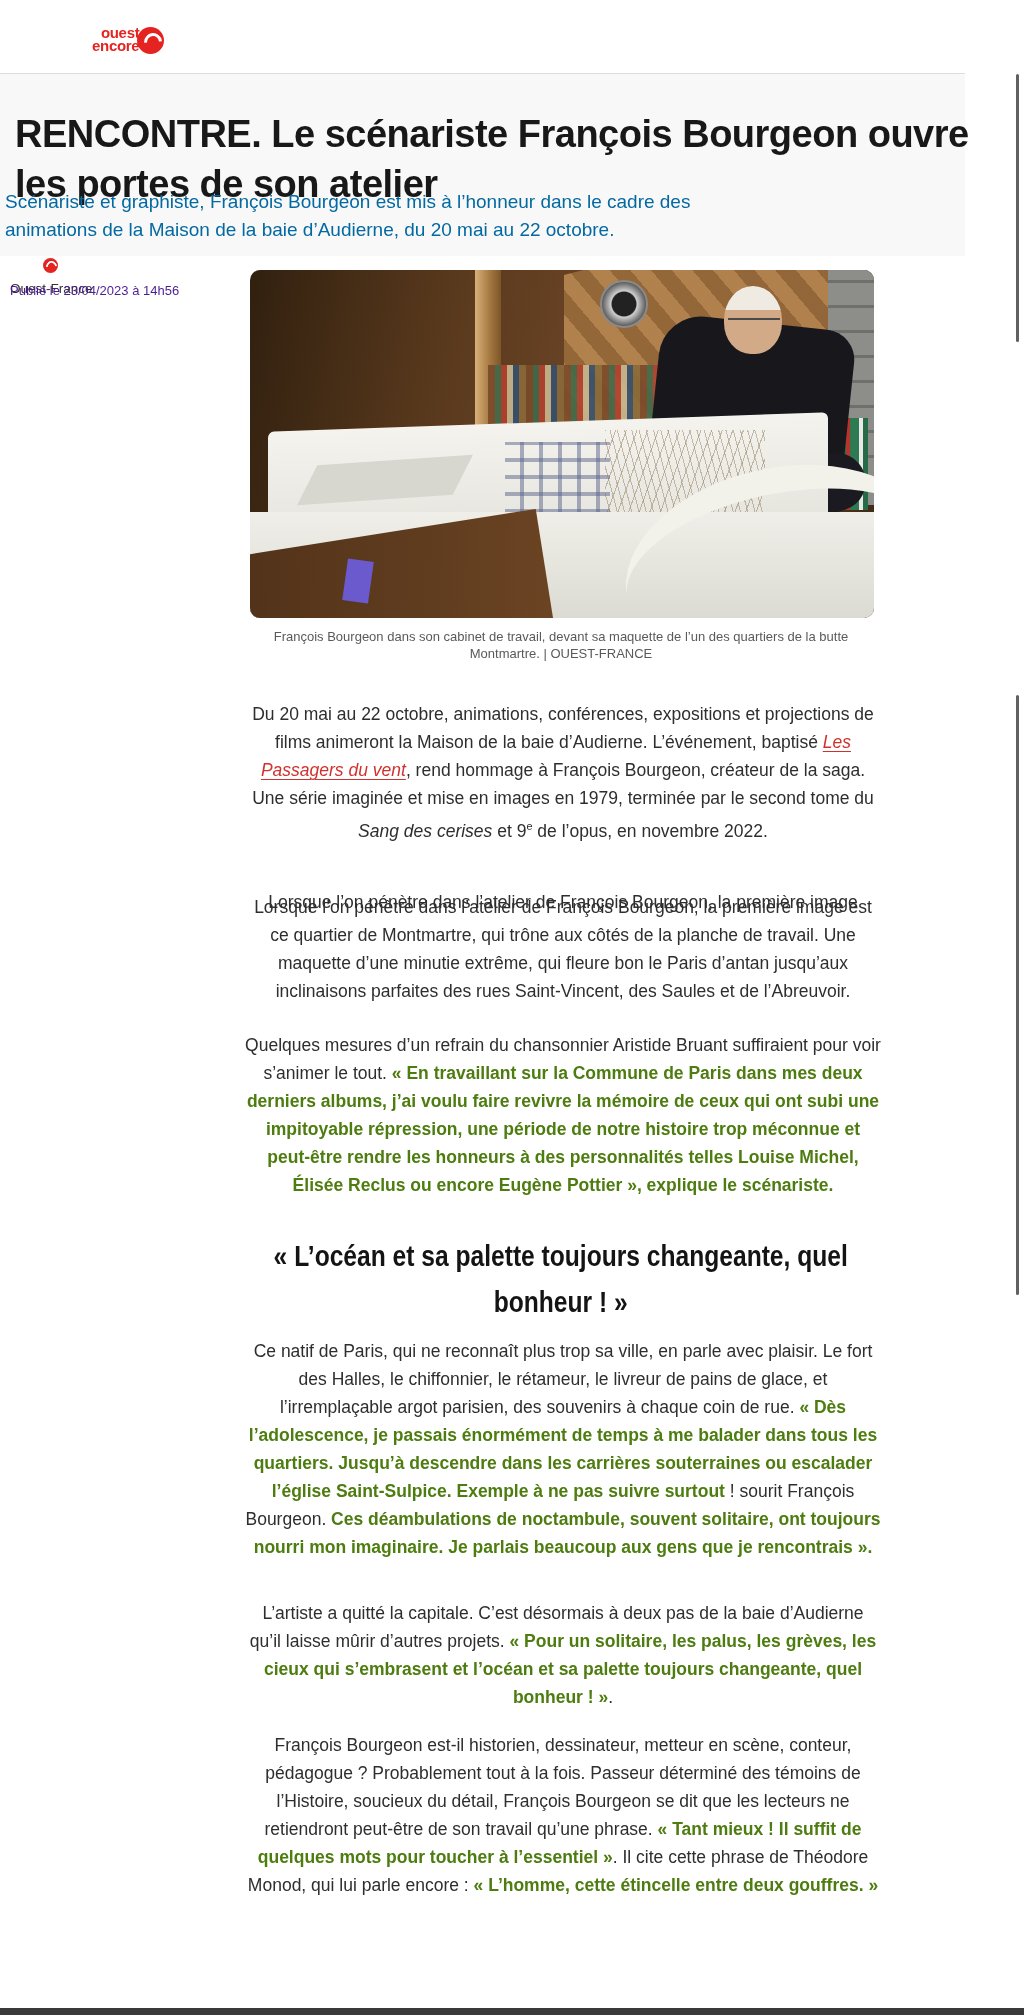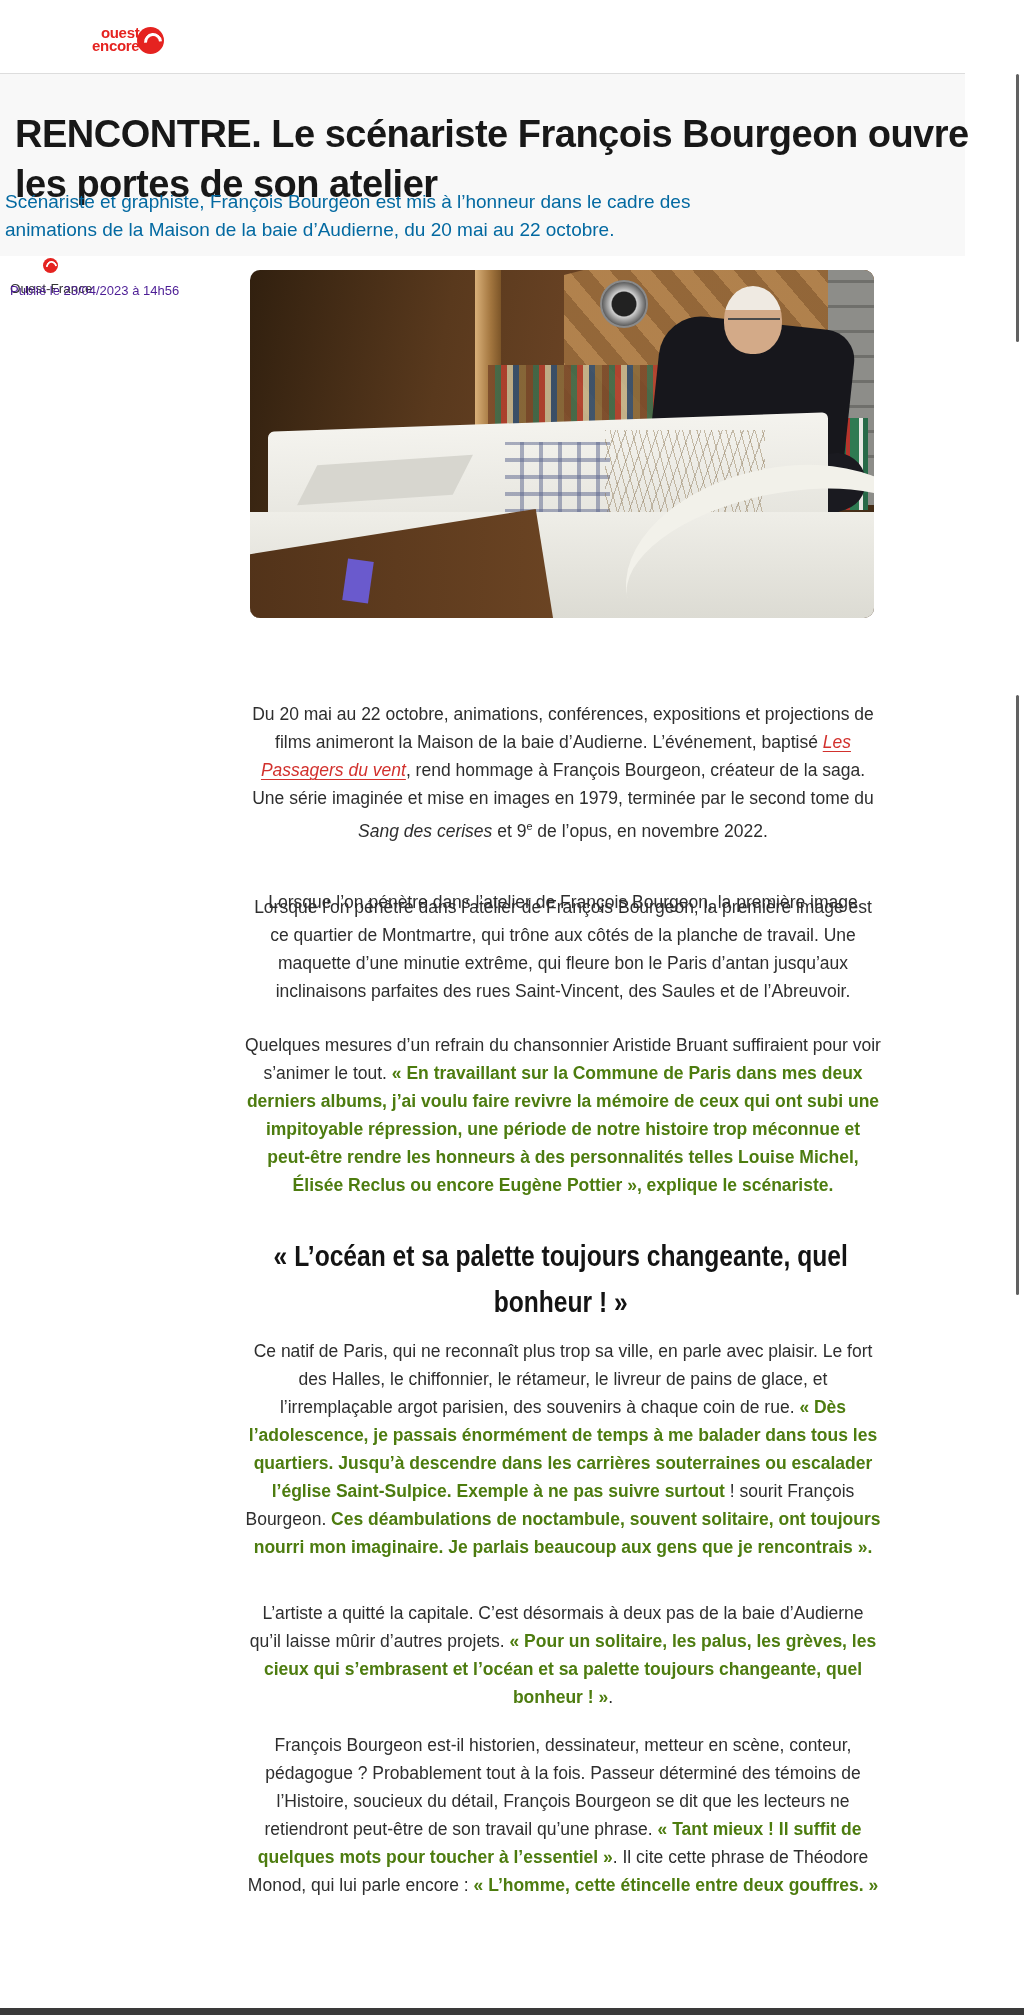--- a/index.html
+++ b/index.html
@@ -132,20 +132,21 @@
     <div class="ph-watch"></div>
     <div class="ph-model-back"></div>
     <div class="ph-roof"></div>
     <div class="ph-bldg"></div>
     <div class="ph-trees"></div>
     <div class="ph-model-front"></div>
     <div class="ph-viaduct"></div>
     <div class="ph-table"></div>
     <div class="ph-bag"></div>
   </div>
+  <div class="caption">François Bourgeon dans son cabinet de travail, devant sa maquette de l’un des quartiers de la butte Montmartre. | OUEST-FRANCE</div>
 
   <div class="content">
     <p class="p1"><span>Du 20 mai au 22 octobre, animations, conférences, expositions et projections de films animeront la Maison de la baie d’Audierne. L’événement, baptisé </span><a class="lnk">Les Passagers du vent</a><span>, rend hommage à François Bourgeon, créateur de la saga. Une série imaginée et mise en images en 1979, terminée par le second tome du </span><span class="it">Sang des cerises</span><span> et 9</span><sup>e</sup><span> de l’opus, en novembre 2022.</span></p>
 
     <p class="p2"><span class="ghost-line">Lorsque l’on pénètre dans l’atelier de François Bourgeon, la première image</span><span>Lorsque l’on pénètre dans l’atelier de François Bourgeon, la première image est ce quartier de Montmartre, qui trône aux côtés de la planche de travail. Une maquette d’une minutie extrême, qui fleure bon le Paris d’antan jusqu’aux inclinaisons parfaites des rues Saint-Vincent, des Saules et de l’Abreuvoir.</span></p>
 
     <p class="p3"><span>Quelques mesures d’un refrain du chansonnier Aristide Bruant suffiraient pour voir s’animer le tout. </span><span class="b">« En travaillant sur la Commune de Paris dans mes deux derniers albums, j’ai voulu faire revivre la mémoire de ceux qui ont subi une impitoyable répression, une période de notre histoire trop méconnue et peut-être rendre les honneurs à des personnalités telles Louise Michel, Élisée Reclus ou encore Eugène Pottier », explique le scénariste.</span></p>
 
     <div class="sec-head-wrap">
       <h2 class="sec-head">« L’océan et sa palette toujours changeante, quel bonheur ! »</h2>

